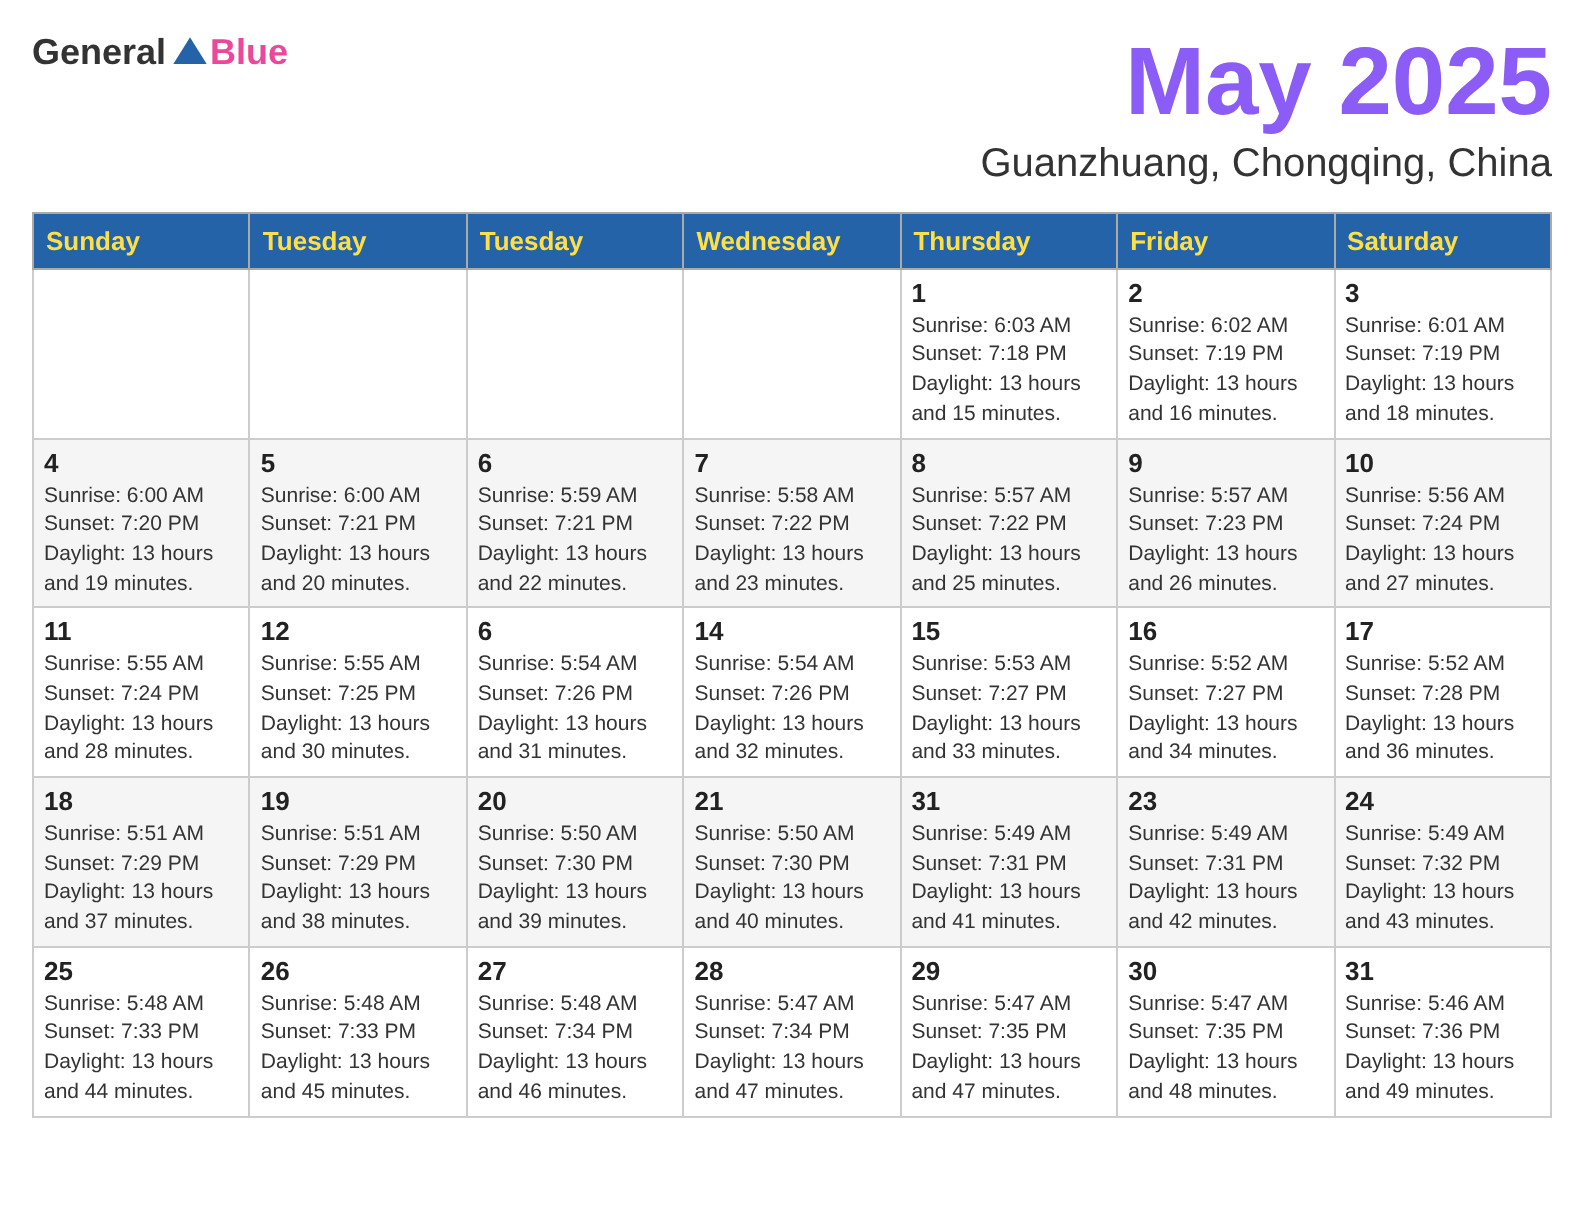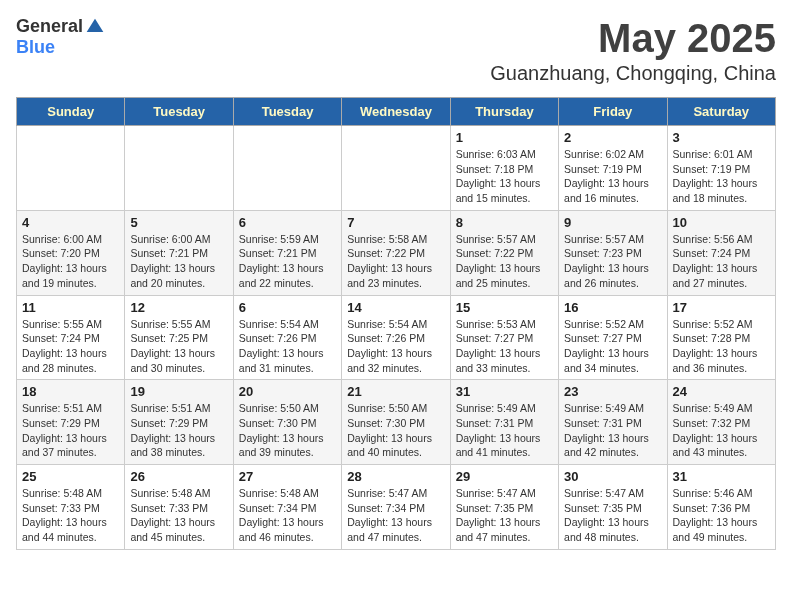--- a/index.html
+++ b/index.html
@@ -11,65 +11,64 @@
       padding: 16px;
     }
     .header {
       display: flex;
       justify-content: space-between;
       align-items: flex-start;
       margin-bottom: 12px;
     }
     .logo {
       display: flex;
-      flex-direction: column;
       align-items: flex-start;
     }
     .logo-text {
       display: flex;
       align-items: center;
     }
     .logo-general {
       font-size: 18px;
       font-weight: bold;
       color: #333;
     }
     .logo-blue {
       font-size: 18px;
       font-weight: bold;
-      color: #3b82f6;
+      color: #ec4899;
     }
     .logo-icon {
       width: 20px;
       height: 20px;
       margin-left: 2px;
     }
     .title-section {
       text-align: right;
     }
     .month-title {
-      font-size: 40px;
+      font-size: 48px;
       font-weight: bold;
-      color: #404040;
+      color: #8b5cf6;
       line-height: 1.1;
     }
     .location-title {
       font-size: 20px;
       color: #333;
       margin-top: 2px;
     }
     .calendar {
       width: 100%;
       border-collapse: collapse;
       border: 1px solid #aaa;
     }
     .calendar th {
       background-color: #2563a8;
-      color: #fef9c3;
-      text-align: center;
+      color: #fde047;
+      text-align: left;
       padding: 6px 6px;
       font-size: 13px;
       border: 1px solid #aaa;
     }
     .calendar td {
       border: 1px solid #ccc;
       vertical-align: top;
       padding: 4px 5px;
       width: calc(100% / 7);
       min-height: 80px;

